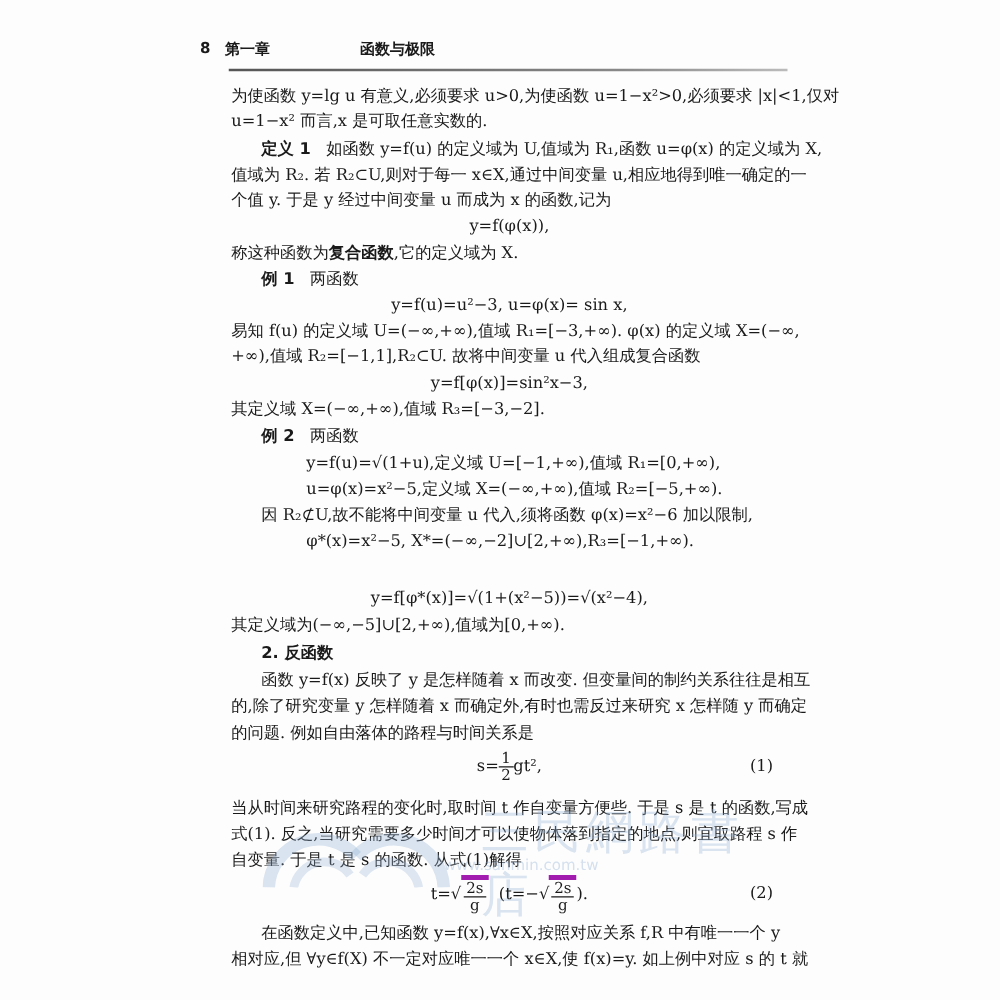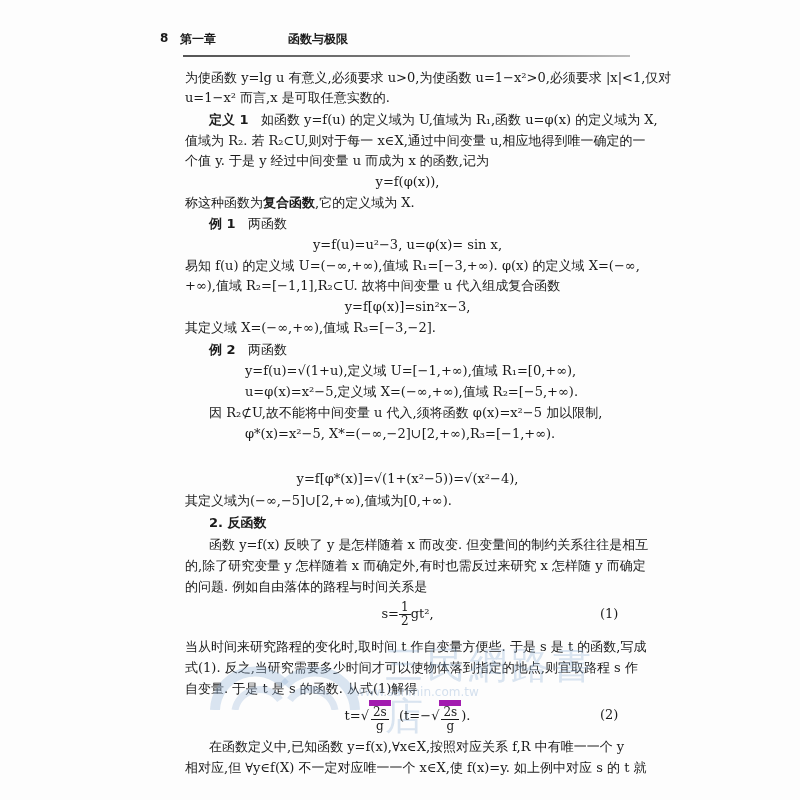--- a/index.html
+++ b/index.html
@@ -21,21 +21,21 @@
   .eqno { position: absolute; left: 600px; font-size: 13px; }
   .watermark { position: absolute; left: 210px; top: 640px; width: 420px; height: 80px; pointer-events: none; }
   .wm-arcs { position: absolute; left: 0; top: 10px; width: 150px; height: 60px; }
   .wm-text { position: absolute; left: 175px; top: 0; font-size: 38px; color: rgba(150,180,215,0.35);
              font-family: "DejaVu Serif", serif; letter-spacing: 4px; }
   .wm-url { position: absolute; left: 145px; top: 45px; font-size: 12px; color: rgba(150,180,215,0.4);
             font-family: "DejaVu Sans", sans-serif; }
   .frac { display: inline-block; vertical-align: middle; text-align: center; font-size: 12px; line-height: 13px; }
   .frac .num { display: block; border-bottom: 1px solid #1a1a1a; padding: 0 2px; }
   .frac .den { display: block; padding: 0 2px; }
-  .sqrt { border-top: 6px solid #a21caf; padding: 0 2px; text-align: center; }
+  .sqrt { border-top: 4px solid #a21caf; padding: 0 2px; text-align: center; }
 </style>
 </head>
 <body>
 
 <div class="page">
 
   <div class="header">
     <span class="pno">8</span>
     <span class="chap">第一章</span>
     <span class="title">函数与极限</span>
@@ -65,21 +65,21 @@
   <div class="text" style="top:276px">+∞),值域 R₂=[−1,1],R₂⊂U. 故将中间变量 u 代入组成复合函数</div>
   <div class="text center" style="top:297px">y=f[φ(x)]=sin²x−3,</div>
   <div class="text" style="top:318px">其定义域 X=(−∞,+∞),值域 R₃=[−3,−2].</div>
 
   <div class="text ind1" style="top:340px">
     <span class="bold">例 2</span>&nbsp;&nbsp;
     <span>两函数</span>
   </div>
   <div class="text ind2" style="top:361px">y=f(u)=√(1+u),定义域 U=[−1,+∞),值域 R₁=[0,+∞),</div>
   <div class="text ind2" style="top:382px">u=φ(x)=x²−5,定义域 X=(−∞,+∞),值域 R₂=[−5,+∞).</div>
-  <div class="text ind1" style="top:403px">因 R₂⊄U,故不能将中间变量 u 代入,须将函数 φ(x)=x²−5 加以限制,</div>
+  <div class="text ind1" style="top:403px">因 R₂⊄U,故不能将中间变量 u 代入,须将函数 φ(x)=x²−6 加以限制,</div>
   <div class="text ind2" style="top:424px">φ*(x)=x²−5,    X*=(−∞,−2]∪[2,+∞),R₃=[−1,+∞).</div>
   <div class="text center" style="top:469px">y=f[φ*(x)]=√(1+(x²−5))=√(x²−4),</div>
   <div class="text" style="top:491px">其定义域为(−∞,−5]∪[2,+∞),值域为[0,+∞).</div>
 
   <div class="text ind1 bold" style="top:513px">2. 反函数</div>
   <div class="text ind1" style="top:535px">函数 y=f(x) 反映了 y 是怎样随着 x 而改变. 但变量间的制约关系往往是相互</div>
   <div class="text" style="top:556px">的,除了研究变量 y 怎样随着 x 而确定外,有时也需反过来研究 x 怎样随 y 而确定</div>
   <div class="text" style="top:577px">的问题. 例如自由落体的路程与时间关系是</div>
 
   <div class="text center" style="top:600px; line-height:28px">

